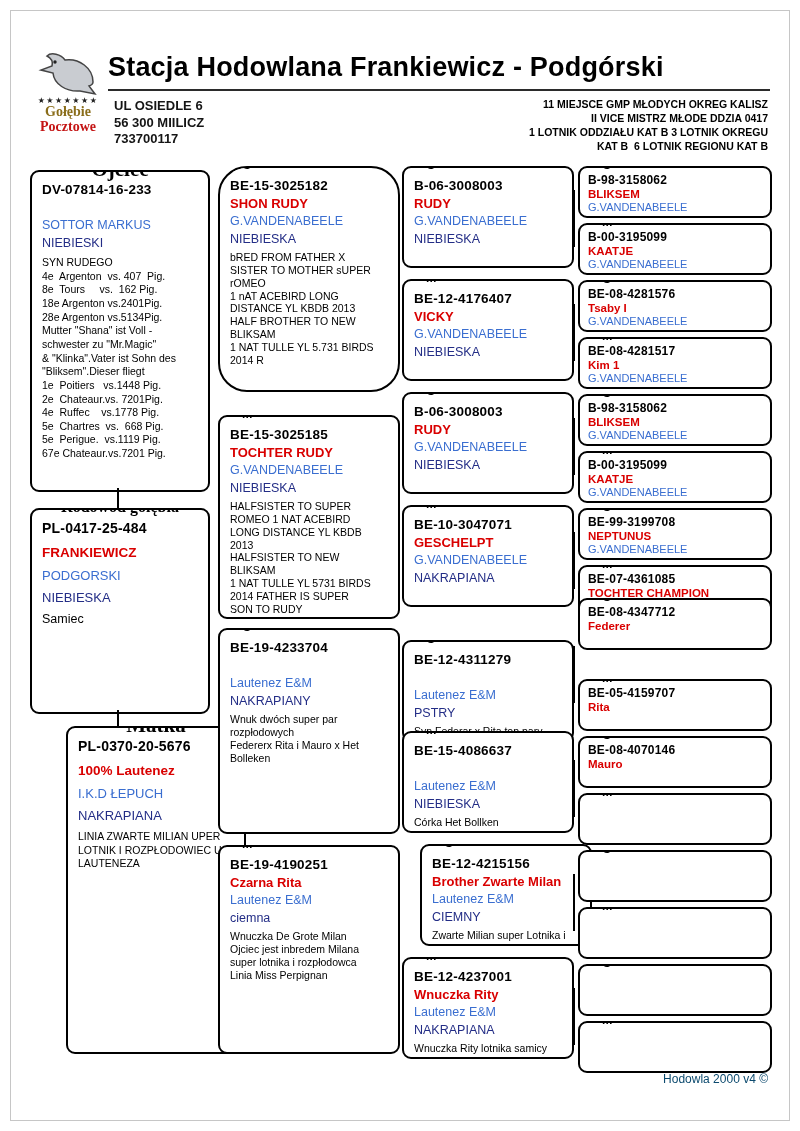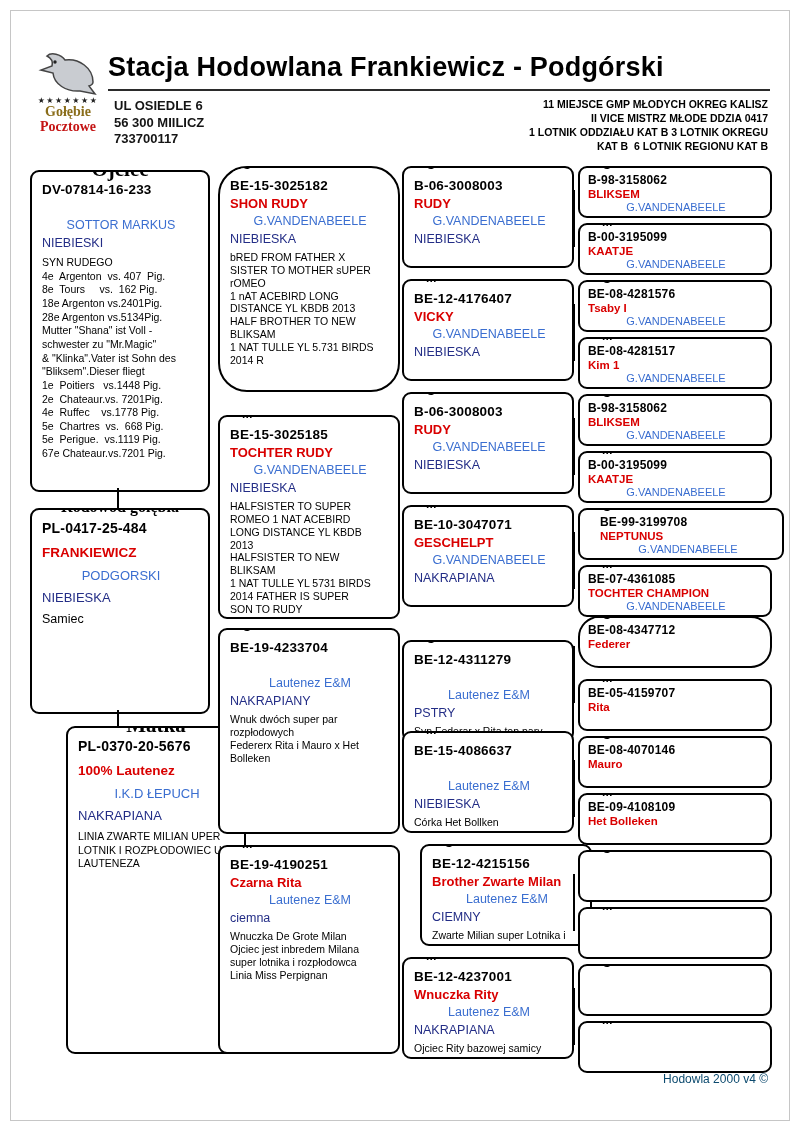--- a/index.html
+++ b/index.html
@@ -25,21 +25,21 @@
   
   .pbox{position:absolute;border:2px solid #000;border-radius:9px;background:#fff;overflow:hidden;}
   .tag{position:absolute;top:-9px;left:13px;background:#fff;padding:0 9px;font-size:12.5px;font-weight:bold;line-height:1;}
   .tag.big{left:50%;transform:translateX(-50%);font-family:"Liberation Serif",serif;font-size:21px;top:-13px;padding:0 10px;white-space:nowrap;}
   .tag.mid{left:50%;transform:translateX(-50%);font-family:"Liberation Serif",serif;font-size:16px;top:-11px;padding:0 8px;white-space:nowrap;}
   .inner{padding:10px 8px 4px 10px;}
   .small .inner{padding:6px 6px 2px 8px;}
 
   .ring{font-size:13.5px;font-weight:bold;letter-spacing:.2px;line-height:1.25;}
   .name{font-size:13px;font-weight:bold;color:#d90000;min-height:17px;margin-top:1px;line-height:1.25;}
-  .breeder{font-size:12.5px;color:#3a6ed0;margin-top:1px;line-height:1.25;text-align:center;}
+  .breeder{font-size:12.5px;color:#3a6ed0;margin-top:1px;line-height:1.25;}
   .colorw{font-size:12.5px;color:#232d86;margin-top:2px;line-height:1.25;}
   .sex{font-size:12.5px;color:#000;line-height:1.25;}
   .desc{font-size:10.5px;line-height:1.22;margin-top:4px;white-space:pre-line;}
   .col1desc{font-size:10.5px;line-height:1.3;margin-top:5px;white-space:pre-wrap;}
 
   .small .ring{font-size:12px;line-height:1.15;}
   .small .name{font-size:11.5px;min-height:13px;margin-top:0;line-height:1.15;}
   .small .breeder{font-size:11px;margin-top:0;line-height:1.15;}
 
   .roomy .ring{font-size:14px;margin-bottom:7px;}
@@ -270,21 +270,21 @@
   </div>
 </div>
 
 <div class="pbox" style="left:402px;top:957px;width:168px;height:98px;">
   <div class="tag">M</div>
   <div class="inner">
     <div class="ring">BE-12-4237001</div>
     <div class="name">Wnuczka Rity</div>
     <div class="breeder">Lautenez E&amp;M</div>
     <div class="colorw">NAKRAPIANA</div>
-    <div class="desc">Ojciec Rity bazowej samicy</div>
+    <div class="desc">Wnuczka Rity lotnika samicy</div>
   </div>
 </div>
 
 <div class="pbox small" style="left:578px;top:166px;width:190px;height:48px;">
   <div class="tag">O</div>
   <div class="inner">
     <div class="ring">B-98-3158062</div>
     <div class="name">BLIKSEM</div>
     <div class="breeder">G.VANDENABEELE</div>
   </div>
@@ -322,37 +322,37 @@
   </div>
 </div>
 <div class="pbox small" style="left:578px;top:451px;width:190px;height:48px;">
   <div class="tag">M</div>
   <div class="inner">
     <div class="ring">B-00-3195099</div>
     <div class="name">KAATJE</div>
     <div class="breeder">G.VANDENABEELE</div>
   </div>
 </div>
-<div class="pbox small" style="left:578px;top:508px;width:190px;height:48px;padding-left:12px;">
+<div class="pbox small" style="left:578px;top:508px;width:190px;height:48px;">
   <div class="tag">O</div>
   <div class="inner">
     <div class="ring">BE-99-3199708</div>
     <div class="name">NEPTUNUS</div>
     <div class="breeder">G.VANDENABEELE</div>
   </div>
 </div>
 <div class="pbox small" style="left:578px;top:565px;width:190px;height:48px;">
   <div class="tag">M</div>
   <div class="inner">
     <div class="ring">BE-07-4361085</div>
     <div class="name">TOCHTER CHAMPION</div>
     <div class="breeder">G.VANDENABEELE</div>
   </div>
 </div>
-<div class="pbox small" style="left:578px;top:616px;width:190px;height:48px;border-radius:21px;">
+<div class="pbox small" style="left:578px;top:598px;width:190px;height:48px;">
   <div class="tag">O</div>
   <div class="inner">
     <div class="ring">BE-08-4347712</div>
     <div class="name">Federer</div>
     <div class="breeder"></div>
   </div>
 </div>
 <div class="pbox small" style="left:578px;top:679px;width:190px;height:48px;">
   <div class="tag">M</div>
   <div class="inner">
@@ -364,25 +364,20 @@
 <div class="pbox small" style="left:578px;top:736px;width:190px;height:48px;">
   <div class="tag">O</div>
   <div class="inner">
     <div class="ring">BE-08-4070146</div>
     <div class="name">Mauro</div>
     <div class="breeder"></div>
   </div>
 </div>
 <div class="pbox small" style="left:578px;top:793px;width:190px;height:48px;">
   <div class="tag">M</div>
-  <div class="inner">
-    <div class="ring">BE-09-4108109</div>
-    <div class="name">Het Bolleken</div>
-    <div class="breeder"></div>
-  </div>
 </div>
 <div class="pbox small" style="left:578px;top:850px;width:190px;height:48px;">
   <div class="tag">O</div>
   <div class="inner">
     <div class="ring"></div>
     <div class="name"></div>
     <div class="breeder"></div>
   </div>
 </div>
 <div class="pbox small" style="left:578px;top:907px;width:190px;height:48px;">

